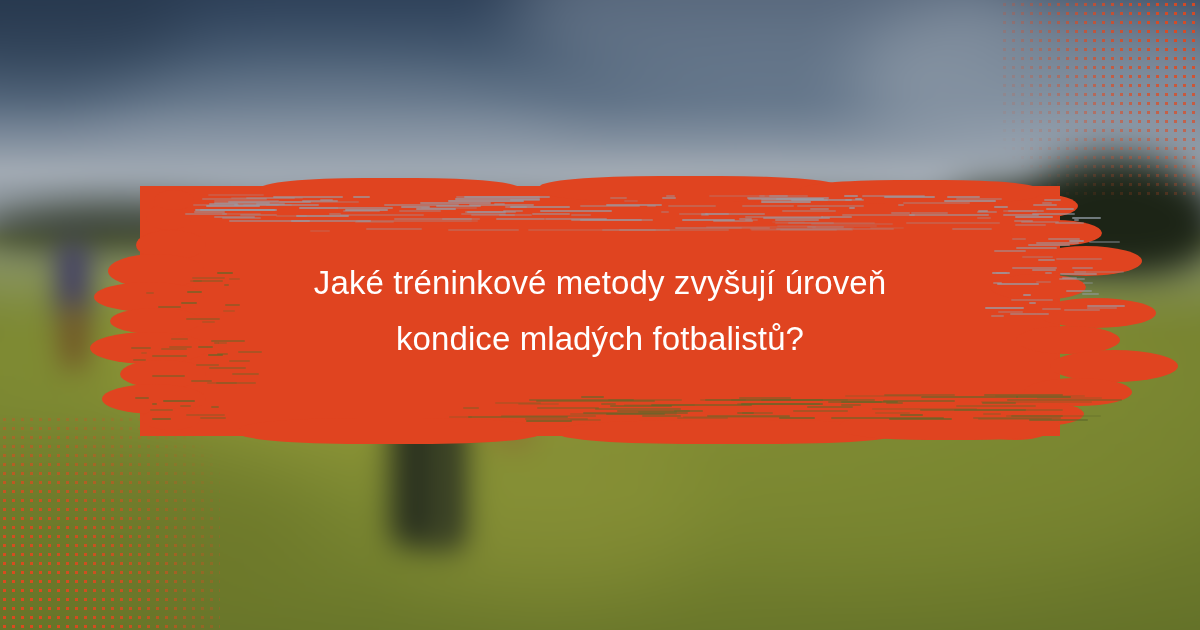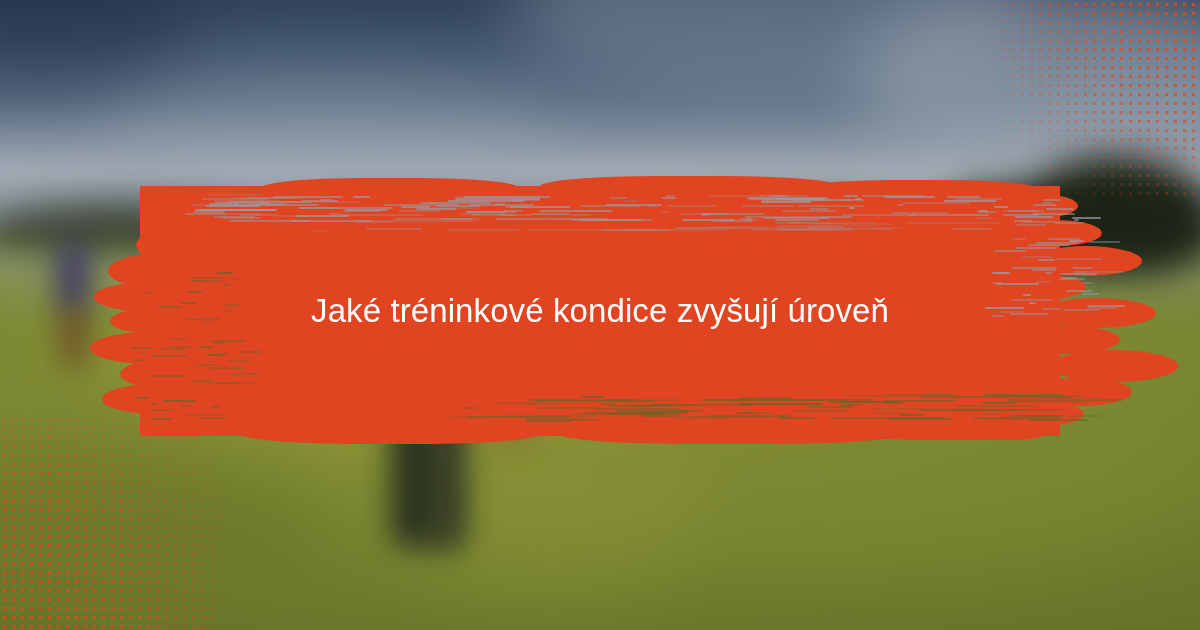--- a/index.html
+++ b/index.html
@@ -583,16 +583,17 @@
         <div class="streak" style="left: 889.246px; top: 116.256px; width: 6.66422px; opacity: 0.729482;"></div>
         <div class="streak" style="left: 904.85px; top: 86.3821px; width: 7.36463px; opacity: 0.564941;"></div>
         <div class="streak" style="left: 896.093px; top: 55.7345px; width: 43.2413px; opacity: 0.588799;"></div>
         <div class="streak" style="left: 853.024px; top: 96.0589px; width: 9.38963px; opacity: 0.579666;"></div>
         <div class="streak" style="left: 871.082px; top: 113.115px; width: 41.963px; opacity: 0.425194;"></div>
         <div class="streak" style="left: 922.053px; top: 91.1739px; width: 15.0319px; opacity: 0.563528;"></div>
       </div>
   </div>
 
   <div id="headline">
-    <div class="headline-line" style="color: rgb(255, 255, 255);">Jaké tréninkové kondice zvyšují úroveň</div>
+    <div class="headline-line" style="color: rgb(255, 255, 255);">Jaké tréninkové metody zvyšují úroveň</div>
+    <div class="headline-line" style="color: rgb(255, 255, 255);">kondice mladých fotbalistů?</div>
   </div>
 
 </div>
 
 </body></html>

